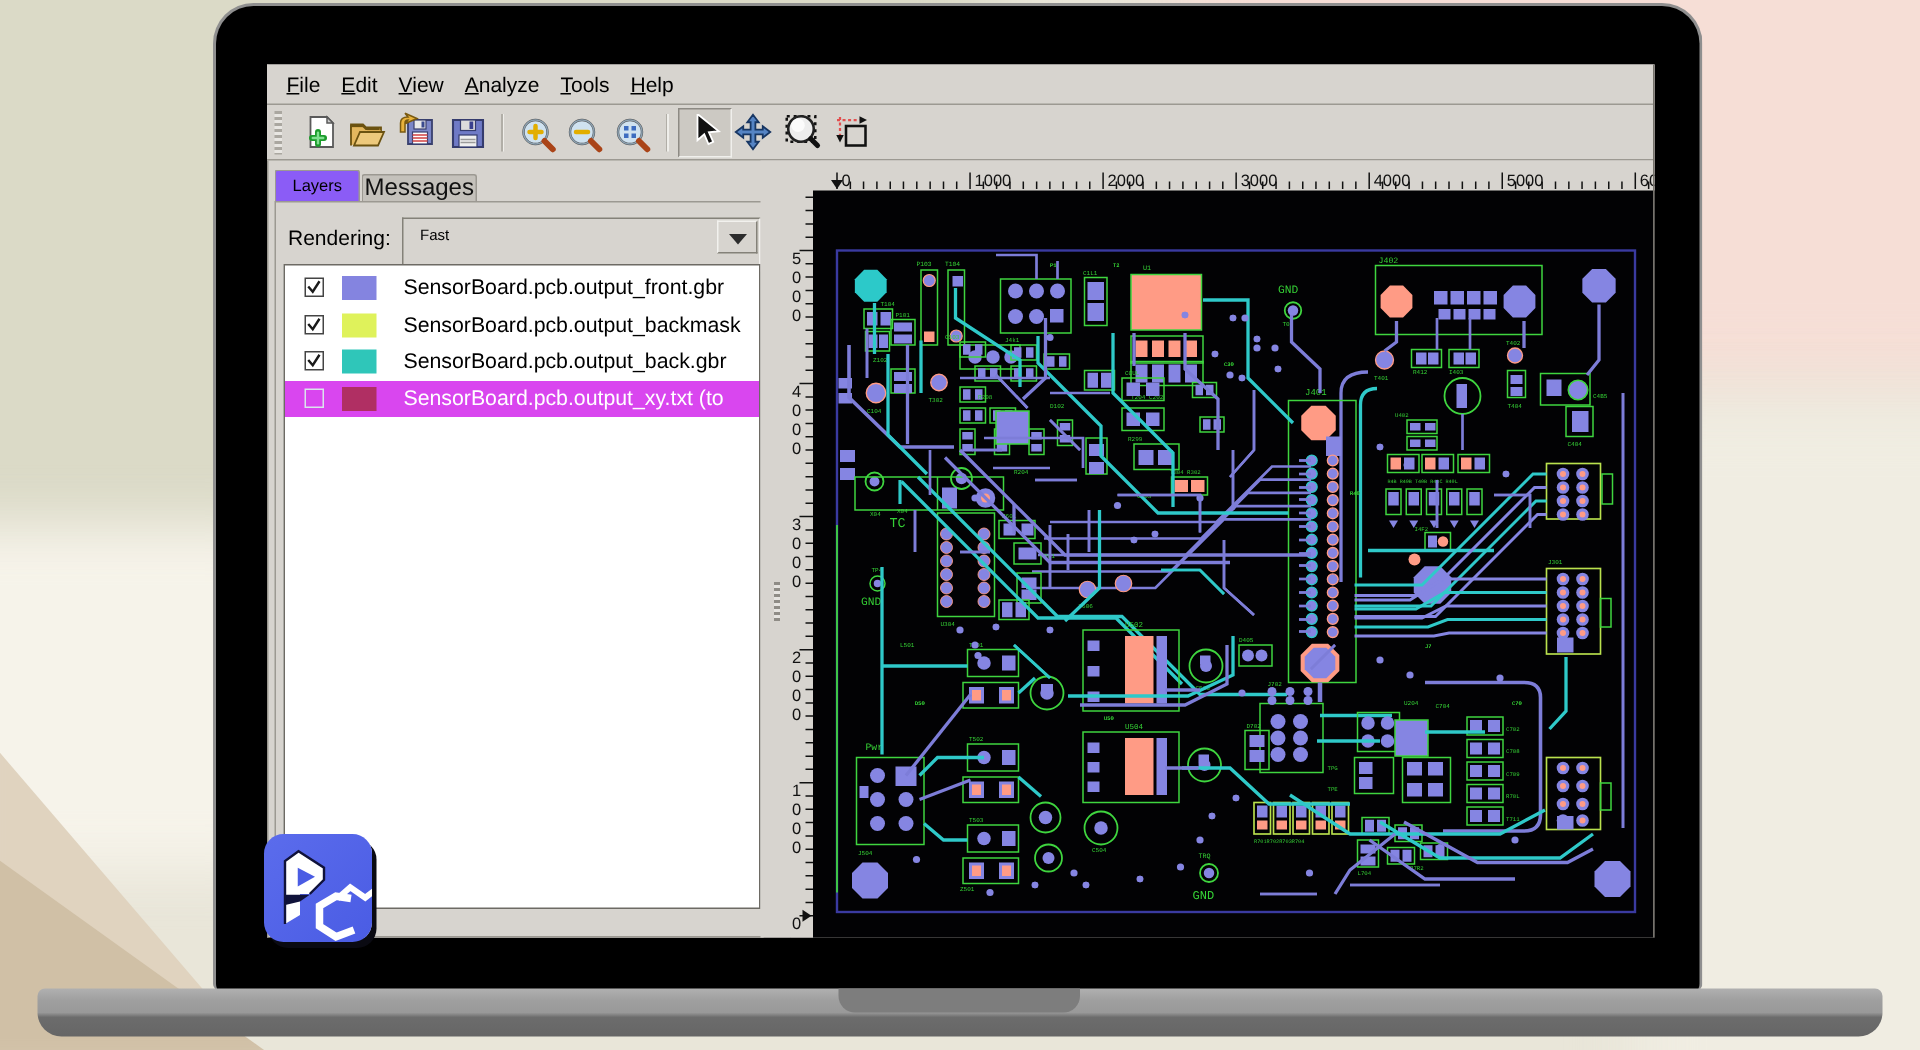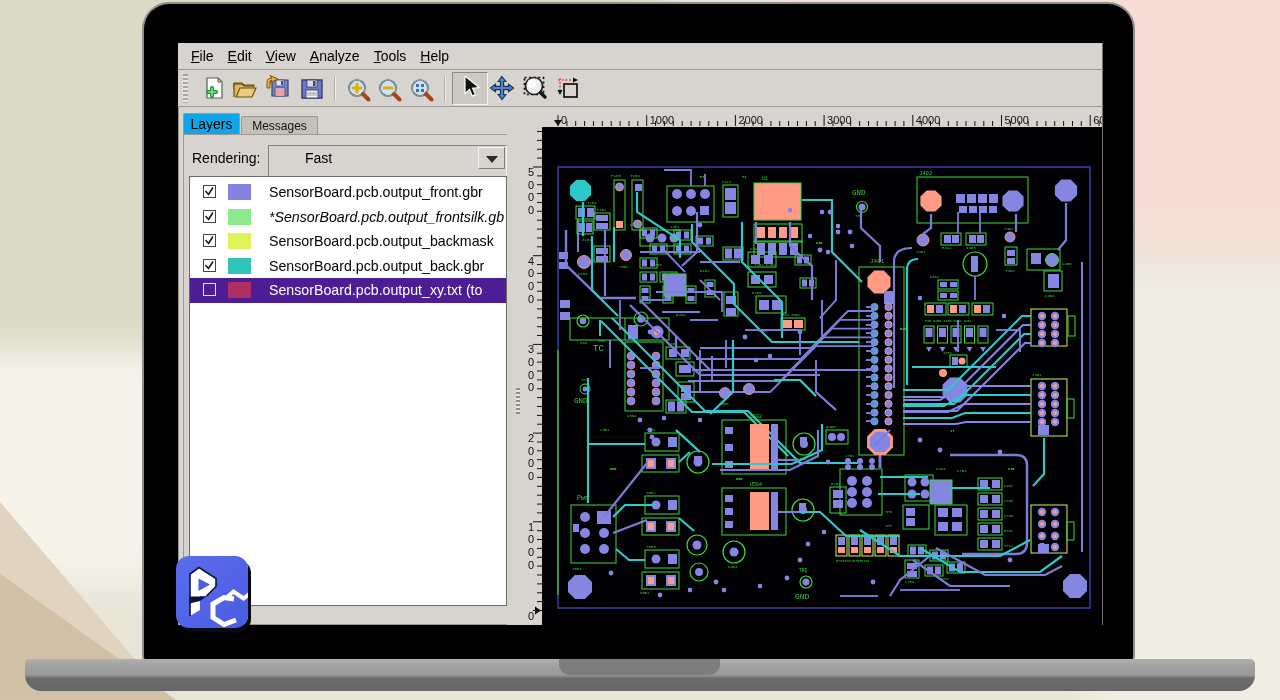--- a/index.html
+++ b/index.html
@@ -17,34 +17,34 @@
 .notch{left:559px;top:659px;width:161px;height:16px;background:#7d7d7d;border-radius:0 0 11px 11px}
 
 .app{left:178px;top:43px;width:925px;height:582px;background:#d7d4cf;border-left:1px solid #9a978f}
 .menubar{left:178px;top:43px;width:925px;height:27px;background:#d7d4cf;border-bottom:1px solid #9c9992;font-size:14px;color:#000;line-height:26px;padding-left:6px}
 .menubar span{padding:0 7px}
 .toolbar{left:178px;top:70px;width:925px;height:37px;background:#d7d4cf;border-bottom:1px solid #9c9992}
 .grip{left:183px;top:74px;width:5px;height:29px;background:repeating-linear-gradient(180deg,#aaa7a0 0 2px,#e8e6e2 2px 4px)}
 .tsep{top:76px;width:2px;height:25px;background:linear-gradient(90deg,#b1aea7 1px,#efeeea 1px)}
 .pressed{left:452px;top:72px;width:36px;height:33px;background:#ccc9c3;border:1px solid;border-color:#8d8a84 #f0efec #f0efec #8d8a84}
 
-.tabL{left:183px;top:113px;width:57px;height:21px;background:#0ea5e9;border:1px solid #9c9992;border-bottom:none;border-radius:2px 2px 0 0;font-size:14px;text-align:center;line-height:21px}
-.tabM{left:241px;top:116px;width:77px;height:18px;background:#c4c1bb;border:1px solid #9c9992;border-bottom:none;border-radius:2px 2px 0 0;font-size:12px;text-align:center;line-height:18px;color:#111}
+.tabL{left:183px;top:113px;width:57px;height:21px;background:#8b5cf6;border:1px solid #9c9992;border-bottom:none;border-radius:2px 2px 0 0;font-size:11px;text-align:center;line-height:21px}
+.tabM{left:241px;top:116px;width:77px;height:18px;background:#c4c1bb;border:1px solid #9c9992;border-bottom:none;border-radius:2px 2px 0 0;font-size:16px;text-align:center;line-height:18px;color:#111}
 .nb{left:183px;top:134px;width:326px;height:491px;background:#d7d4cf;border:1px solid #9c9992}
 .rendl{left:192px;top:150px;font-size:14px}
-.combo{left:268px;top:145px;width:239px;height:36px;background:#d7d4cf;border:1px solid;border-color:#848179 #f2f1ee #f2f1ee #848179;font-size:14px;line-height:24px;padding-left:36px}
+.combo{left:268px;top:145px;width:239px;height:36px;background:#d7d4cf;border:1px solid;border-color:#848179 #f2f1ee #f2f1ee #848179;font-size:10px;line-height:24px;padding-left:11px}
 .cbtn{left:478px;top:147px;width:27px;height:22px;background:#d7d4cf;border:1px solid;border-color:#f2f1ee #848179 #848179 #f2f1ee}
 .cbtn:after{content:"";position:absolute;left:7px;top:8px;border:6px solid transparent;border-top:7px solid #2c2c2c;border-bottom:none}
 .list{left:189px;top:176px;width:318px;height:430px;background:#fff;border:1px solid #6d6a64;overflow:hidden;padding-top:3px}
 .row{position:relative;height:24.6px;white-space:nowrap;font-size:14.2px;color:#000}
 .row .cb{position:absolute;left:13px;top:5px;width:13px;height:13px;border:1.5px solid #444;background:#fff}
 .row .cb svg{position:absolute;left:-2px;top:-4px}
 .row .sw{position:absolute;left:38px;top:4px;width:23px;height:16px}
 .row .tx{position:absolute;left:79px;top:4px}
-.rowsel{background:#4c1d95;color:#fff}
+.rowsel{background:#d946ef;color:#fff}
 .rowsel .cb{border-color:#dbe4ec;background:transparent}
 
 .split{left:507px;top:107px;width:20px;height:518px;background:#d7d4cf}
 .sgrip{left:516px;top:388px;width:4px;height:26px;background:repeating-linear-gradient(180deg,#8f8c86 0 2px,#e6e4e0 2px 4px)}
 .hruler{left:527px;top:107px;width:576px;height:20px;background:#d7d4cf}
 .vruler{left:527px;top:127px;width:15px;height:498px;background:#d7d4cf}
 .canvas{left:542px;top:127px;width:561px;height:498px;background:#020204}
 .appright{left:1102px;top:43px;width:1px;height:582px;background:#76736c}
 
 .logo{left:176px;top:556px;width:72px;height:72px;background:linear-gradient(135deg,#5b6cec,#4a5ce4);border-radius:13px;box-shadow:3px 4px 0 #0a0a12}
@@ -157,29 +157,20 @@
 <div class="cbtn abs"></div>
 <div class="list abs">
     <div class="row">
       <span class="cb">
         <svg width="13" height="13" viewBox="0 0 13 13" style="position:absolute;left:-1px;top:-1px">
           <path d="M2.5,6 l3,3.5 4.5,-7" fill="none" stroke="#1a1a1a" stroke-width="1.6"></path>
         </svg>
       </span>
       <span class="sw" style="background:#8484e0"></span>
       <span class="tx" style="">SensorBoard.pcb.output_front.gbr</span>
-    </div>
-    <div class="row">
-      <span class="cb">
-        <svg width="13" height="13" viewBox="0 0 13 13" style="position:absolute;left:-1px;top:-1px">
-          <path d="M2.5,6 l3,3.5 4.5,-7" fill="none" stroke="#1a1a1a" stroke-width="1.6"></path>
-        </svg>
-      </span>
-      <span class="sw" style="background:#8ce98c"></span>
-      <span class="tx" style="font-style:italic;">*SensorBoard.pcb.output_frontsilk.gb</span>
     </div>
     <div class="row">
       <span class="cb">
         <svg width="13" height="13" viewBox="0 0 13 13" style="position:absolute;left:-1px;top:-1px">
           <path d="M2.5,6 l3,3.5 4.5,-7" fill="none" stroke="#1a1a1a" stroke-width="1.6"></path>
         </svg>
       </span>
       <span class="sw" style="background:#dff25b"></span>
       <span class="tx" style="">SensorBoard.pcb.output_backmask</span>
     </div>

